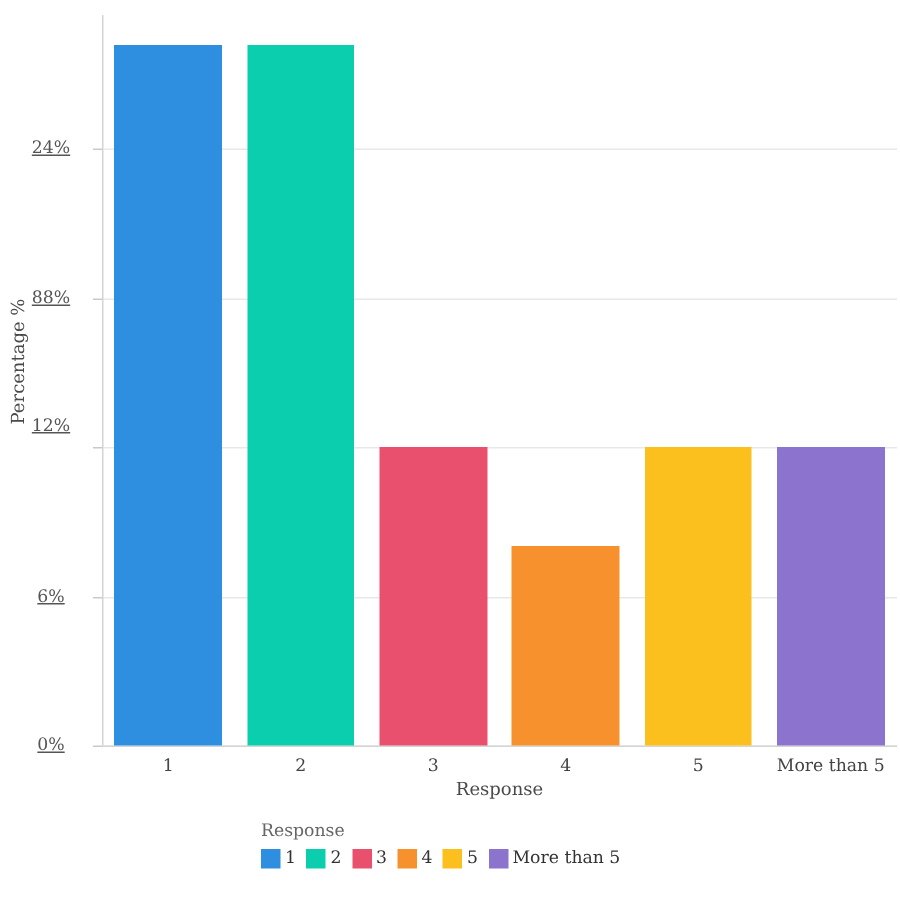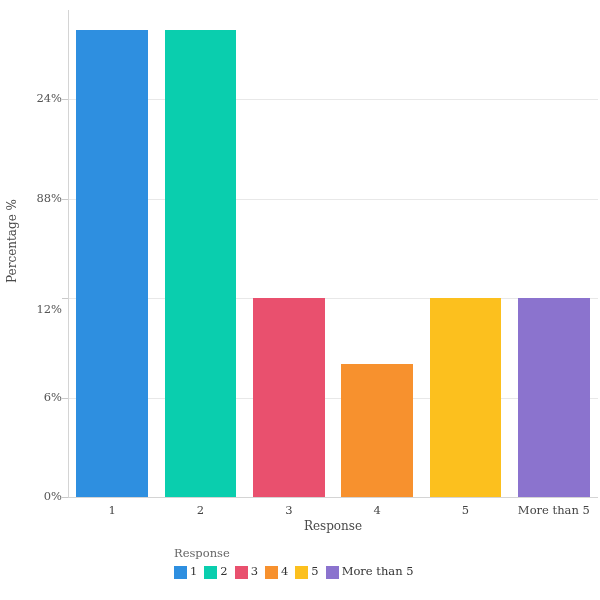--- a/index.html
+++ b/index.html
@@ -70,24 +70,25 @@
   .bar {
     position: absolute;
     bottom: 0;
   }
 
   
   .ytick-label {
     position: absolute;
     right: 0;
     width: 56px;
-    text-align: right;
+    text-align: center;
     font-size: 11.5px;
     color: #555555;
     line-height: 1;
+    text-decoration: underline;
   }
   .ytick-wrap {
     position: absolute;
     left: 0;
     top: 0;
     width: 62px;
     height: 600px;
   }
 
   
@@ -189,21 +190,21 @@
       <div class="bar" title="4: 8%" style="left: 273.171px; width: 71.9917px; height: 132.517px; background: rgb(247, 145, 46);"></div>
       <div class="bar" title="5: 12%" style="left: 361.504px; width: 71.9917px; height: 198.776px; background: rgb(252, 192, 30);"></div>
       <div class="bar" title="More than 5: 12%" style="left: 449.837px; width: 71.9917px; height: 198.776px; background: rgb(139, 115, 206);"></div>
     </div>
 
   <div class="ytick-wrap" id="ytick-wrap">
       <div class="ytick-label" style="top: 491px;">0%</div>
       <div class="tick-mark" style="left: 62px; top: 497px;"></div>
       <div class="ytick-label" style="top: 391.612px;">6%</div>
       <div class="tick-mark" style="left: 62px; top: 397.612px;"></div>
-      <div class="ytick-label" style="top: 304px;">12%</div>
+      <div class="ytick-label" style="top: 278px;">12%</div>
       <div class="tick-mark" style="left: 62px; top: 298.224px;"></div>
       <div class="ytick-label" style="top: 192.837px;">88%</div>
       <div class="tick-mark" style="left: 62px; top: 198.837px;"></div>
       <div class="ytick-label" style="top: 93.449px;">24%</div>
       <div class="tick-mark" style="left: 62px; top: 99.449px;"></div>
     </div>
 
   <div class="ylabel">Percentage %</div>
 
   <div class="xticks" id="xticks">

